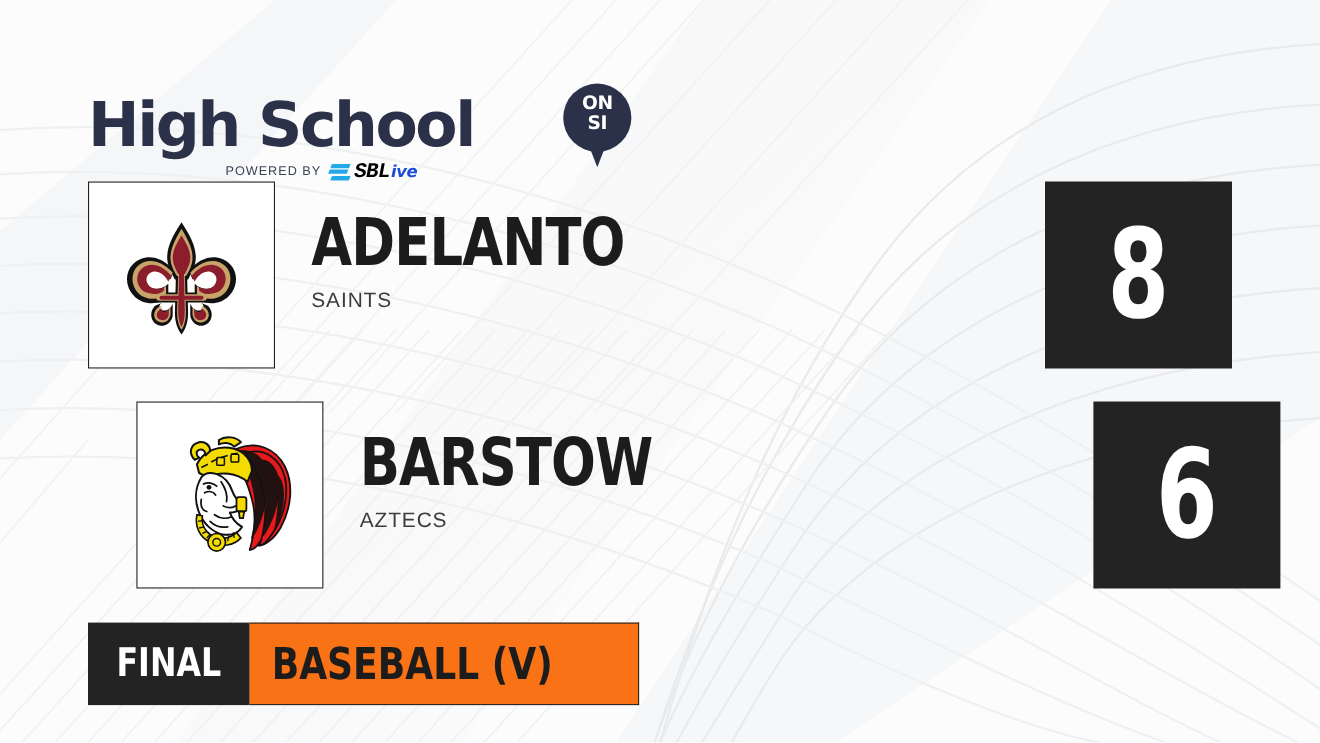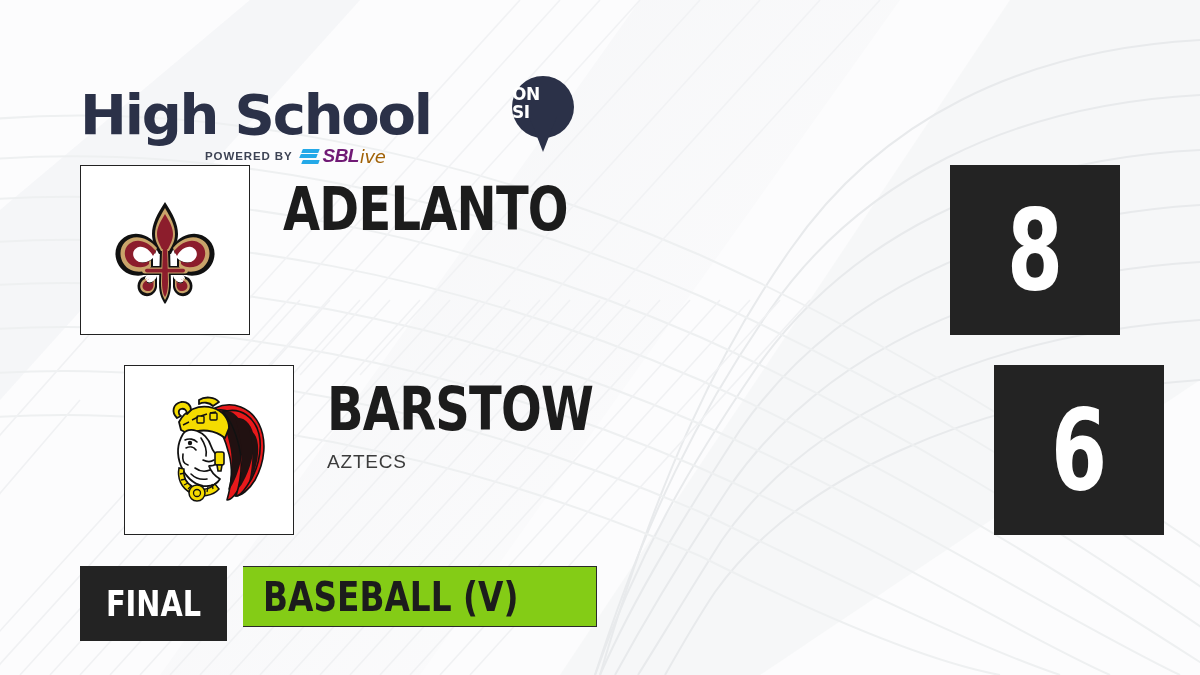--- a/index.html
+++ b/index.html
@@ -35,63 +35,63 @@
     position:absolute; left:0; top:0; width:62px; height:62px;
     border-radius:50%; background:#2b3148;
   }
   #pin .tail {
     position:absolute; left:17px; top:40px; width:28px; height:36px;
     background:#2b3148;
     clip-path:polygon(0% 0%, 100% 0%, 50% 100%);
   }
   #pin .pintext {
     position:absolute; left:0; top:9px; width:62px;
-    text-align:left; color:#ffffff;
+    text-align:center; color:#ffffff;
     font-family:"DejaVu Sans", sans-serif;
     font-weight:700; font-size:17px; line-height:18px;
     letter-spacing:-0.5px;
   }
   #powered { position:absolute; left:125px; top:109px; display:flex; align-items:center; gap:7px; }
   #powered .pw-label {
     font-family:"Liberation Sans", sans-serif;
-    font-weight:700; font-size:11.5px; letter-spacing:0.9px; color:#3d4354;
+    font-weight:400; font-size:11.5px; letter-spacing:0.9px; color:#3d4354;
   }
   #sblive { display:flex; align-items:center; gap:3px; }
   #sblive .smark {
     width:20px; height:17px; position:relative; display:inline-block;
   }
   #sblive .smark i {
     position:absolute; display:block; background:#24a9e8; height:4px; border-radius:0.5px;
     transform:skewX(-22deg);
   }
   #sblive .smark i:nth-child(1){ left:2px; top:1px;  width:17px; }
   #sblive .smark i:nth-child(2){ left:0px; top:6.5px; width:17px; }
   #sblive .smark i:nth-child(3){ left:2px; top:12px; width:17px; }
   #sblive .sbl {
-    font-family:Liberation Sans, sans-serif; font-weight:700; font-style:italic;
-    font-size:19px; color:#701a75; letter-spacing:-0.6px;text-align:center;
+    font-family:Liberation Mono, monospace; font-weight:700; font-style:italic;
+    font-size:19px; color:#000000; letter-spacing:-0.6px;text-align:center;
   }
   #sblive .ive {
-    font-family:"DejaVu Sans", sans-serif; font-weight:400; font-style:italic;
-    font-size:18px; color:#a16207; letter-spacing:-0.4px; margin-left:-2px;
+    font-family:"DejaVu Sans", sans-serif; font-weight:700; font-style:italic;
+    font-size:15px; color:#1d4ed8; letter-spacing:-0.4px; margin-left:-2px;
   }
 
   
   .team-row { position:absolute; left:80px; width:1040px; height:170px; }
   #row-0 { top:165px; }
   #row-1 { top:365px;margin-left:44px; }
 
   .logo-box {
     position:absolute; left:0; top:0; width:170px; height:170px;
     background:#ffffff; border:1.5px solid #222222;
     display:flex; align-items:center; justify-content:center;
   }
   .logo-box svg { display:block; }
 
-  .team-text { position:absolute; left:203px; top:12px; width:560px; }
+  .team-text { position:absolute; left:203px; top:24px; width:560px; }
   .team-name {
     font-family:"DejaVu Sans", sans-serif;
     font-weight:700; font-size:60px; line-height:64px;
     color:#1c1c1c; letter-spacing:-1px;
     transform:scaleX(0.80); transform-origin:left center;
     white-space:nowrap;
   }
   .team-sub {
     margin-top:10px;
     font-family:"Liberation Sans", sans-serif;
@@ -104,32 +104,32 @@
     background:#232323;
     display:flex; align-items:center; justify-content:center;
   }
   .score-val {
     font-family:"DejaVu Sans", sans-serif;
     font-weight:700; font-size:112px; line-height:112px; color:#ffffff;
     transform:scaleX(0.72); transform-origin:center center;
   }
 
   
-  #status { position:absolute; left:80px; top:566px; height:75px; display:flex;gap:16px; }
+  #status { position:absolute; left:80px; top:566px; height:75px; display:flex; }
   #status-state {
     width:147px; height:75px; background:#232323;
     display:flex; align-items:center; justify-content:center;
   }
   #status-state span {
     font-family:"DejaVu Sans", sans-serif; font-weight:700;
     font-size:36px; color:#ffffff; letter-spacing:0px;
     transform:scaleX(0.80); transform-origin:center center;
   }
   #status-sport {
-    height:61px; background:#84cc16;
+    height:75px; background:#f97316;
     border:1.5px solid #2a2a2a; border-left:none;
     display:flex; align-items:center; padding:0 22px 0 20px;
   }
   #status-sport span {
     font-family:"DejaVu Sans", sans-serif; font-weight:700;
     font-size:40px; color:#1c1c1c; letter-spacing:0px;
     transform:scaleX(0.82); transform-origin:left center;
     white-space:nowrap;
   }
 </style>
@@ -267,20 +267,21 @@
             <path d="M-20,27.5 C-24,31 -23,36 -18,37 C-14,37.5 -12,35 -11.5,31.5 L-11.5,27 C-13,29.5 -16,30.5 -17.5,29 C-19,27.6 -18,25.6 -15.5,24.8 Z"></path>
             <path d="M20,27.5 C24,31 23,36 18,37 C14,37.5 12,35 11.5,31.5 L11.5,27 C13,29.5 16,30.5 17.5,29 C19,27.6 18,25.6 15.5,24.8 Z"></path>
             <rect x="-20" y="14.8" width="40" height="3.6" rx="1.8"></rect>
           </g>
         </g>
       </svg>
     </div>
 
     <div class="team-text">
       <div class="team-name">ADELANTO</div>
+      <div class="team-sub">SAINTS</div>
     </div>
 
     <div class="score-box">
       <span class="score-val">8</span>
     </div>
   </div>
 
   <div class="team-row" id="row-1">
     <div class="logo-box">
       <svg width="140" height="140" viewBox="0 0 140 140">

